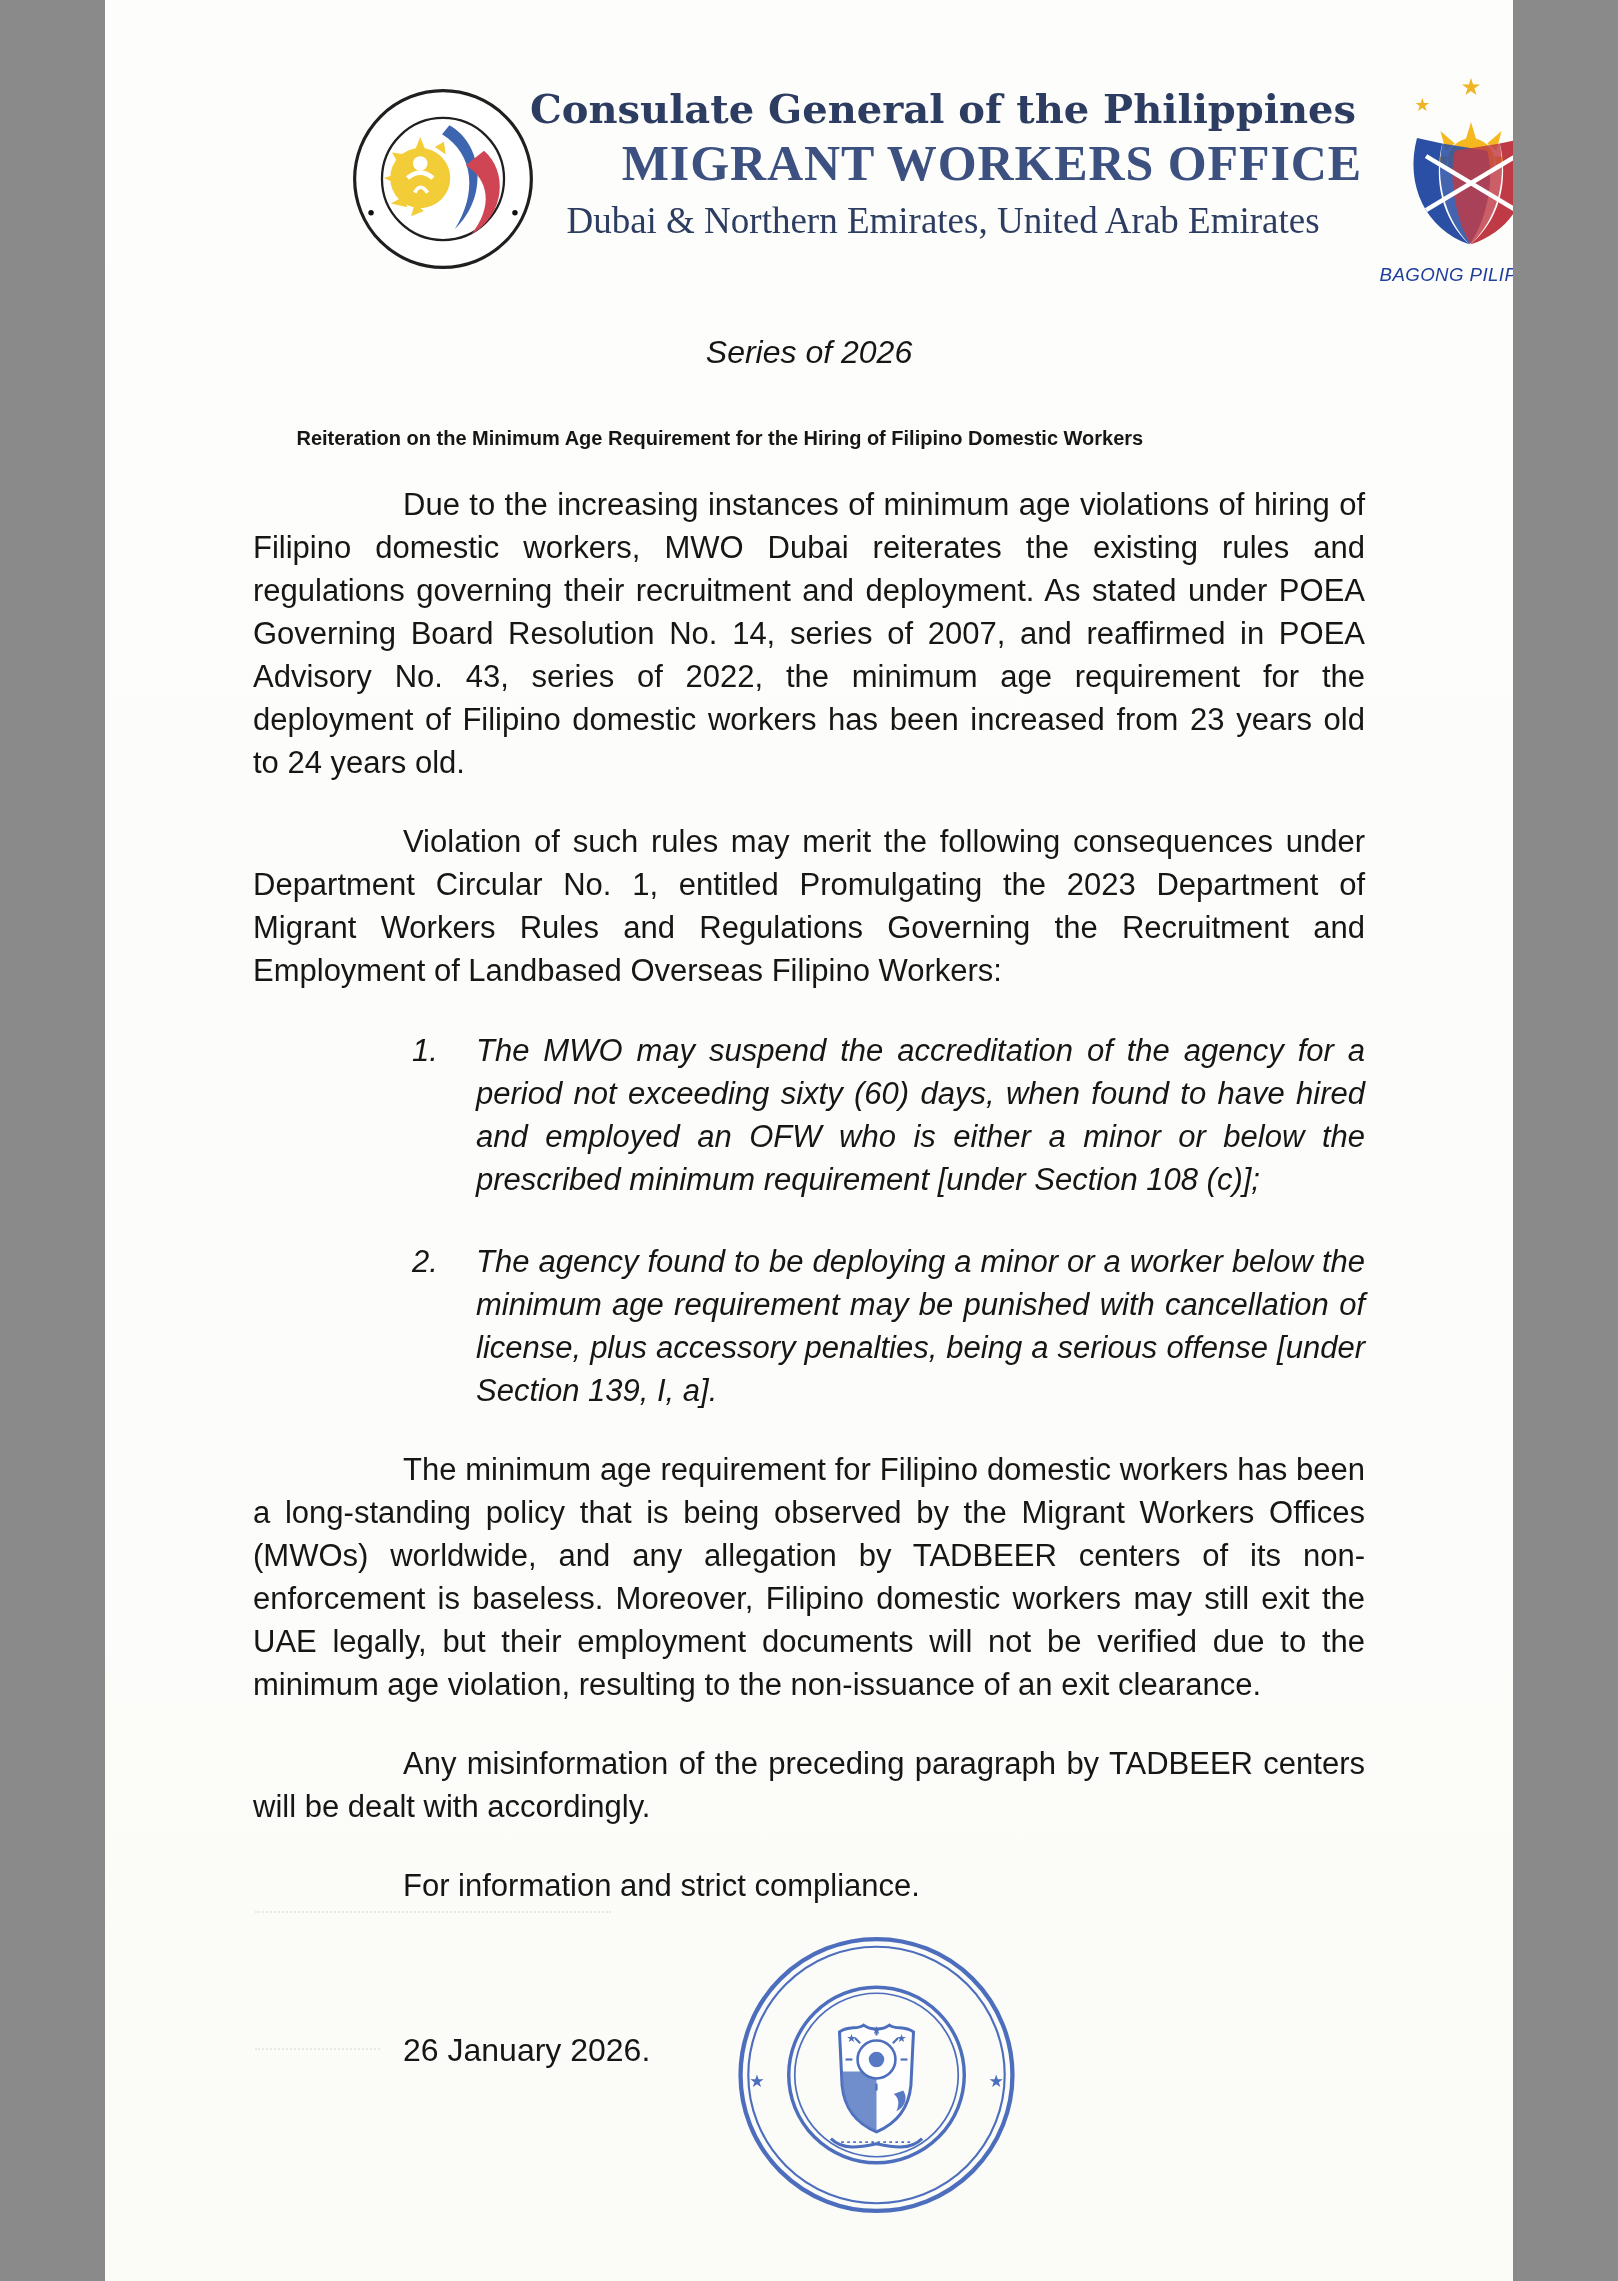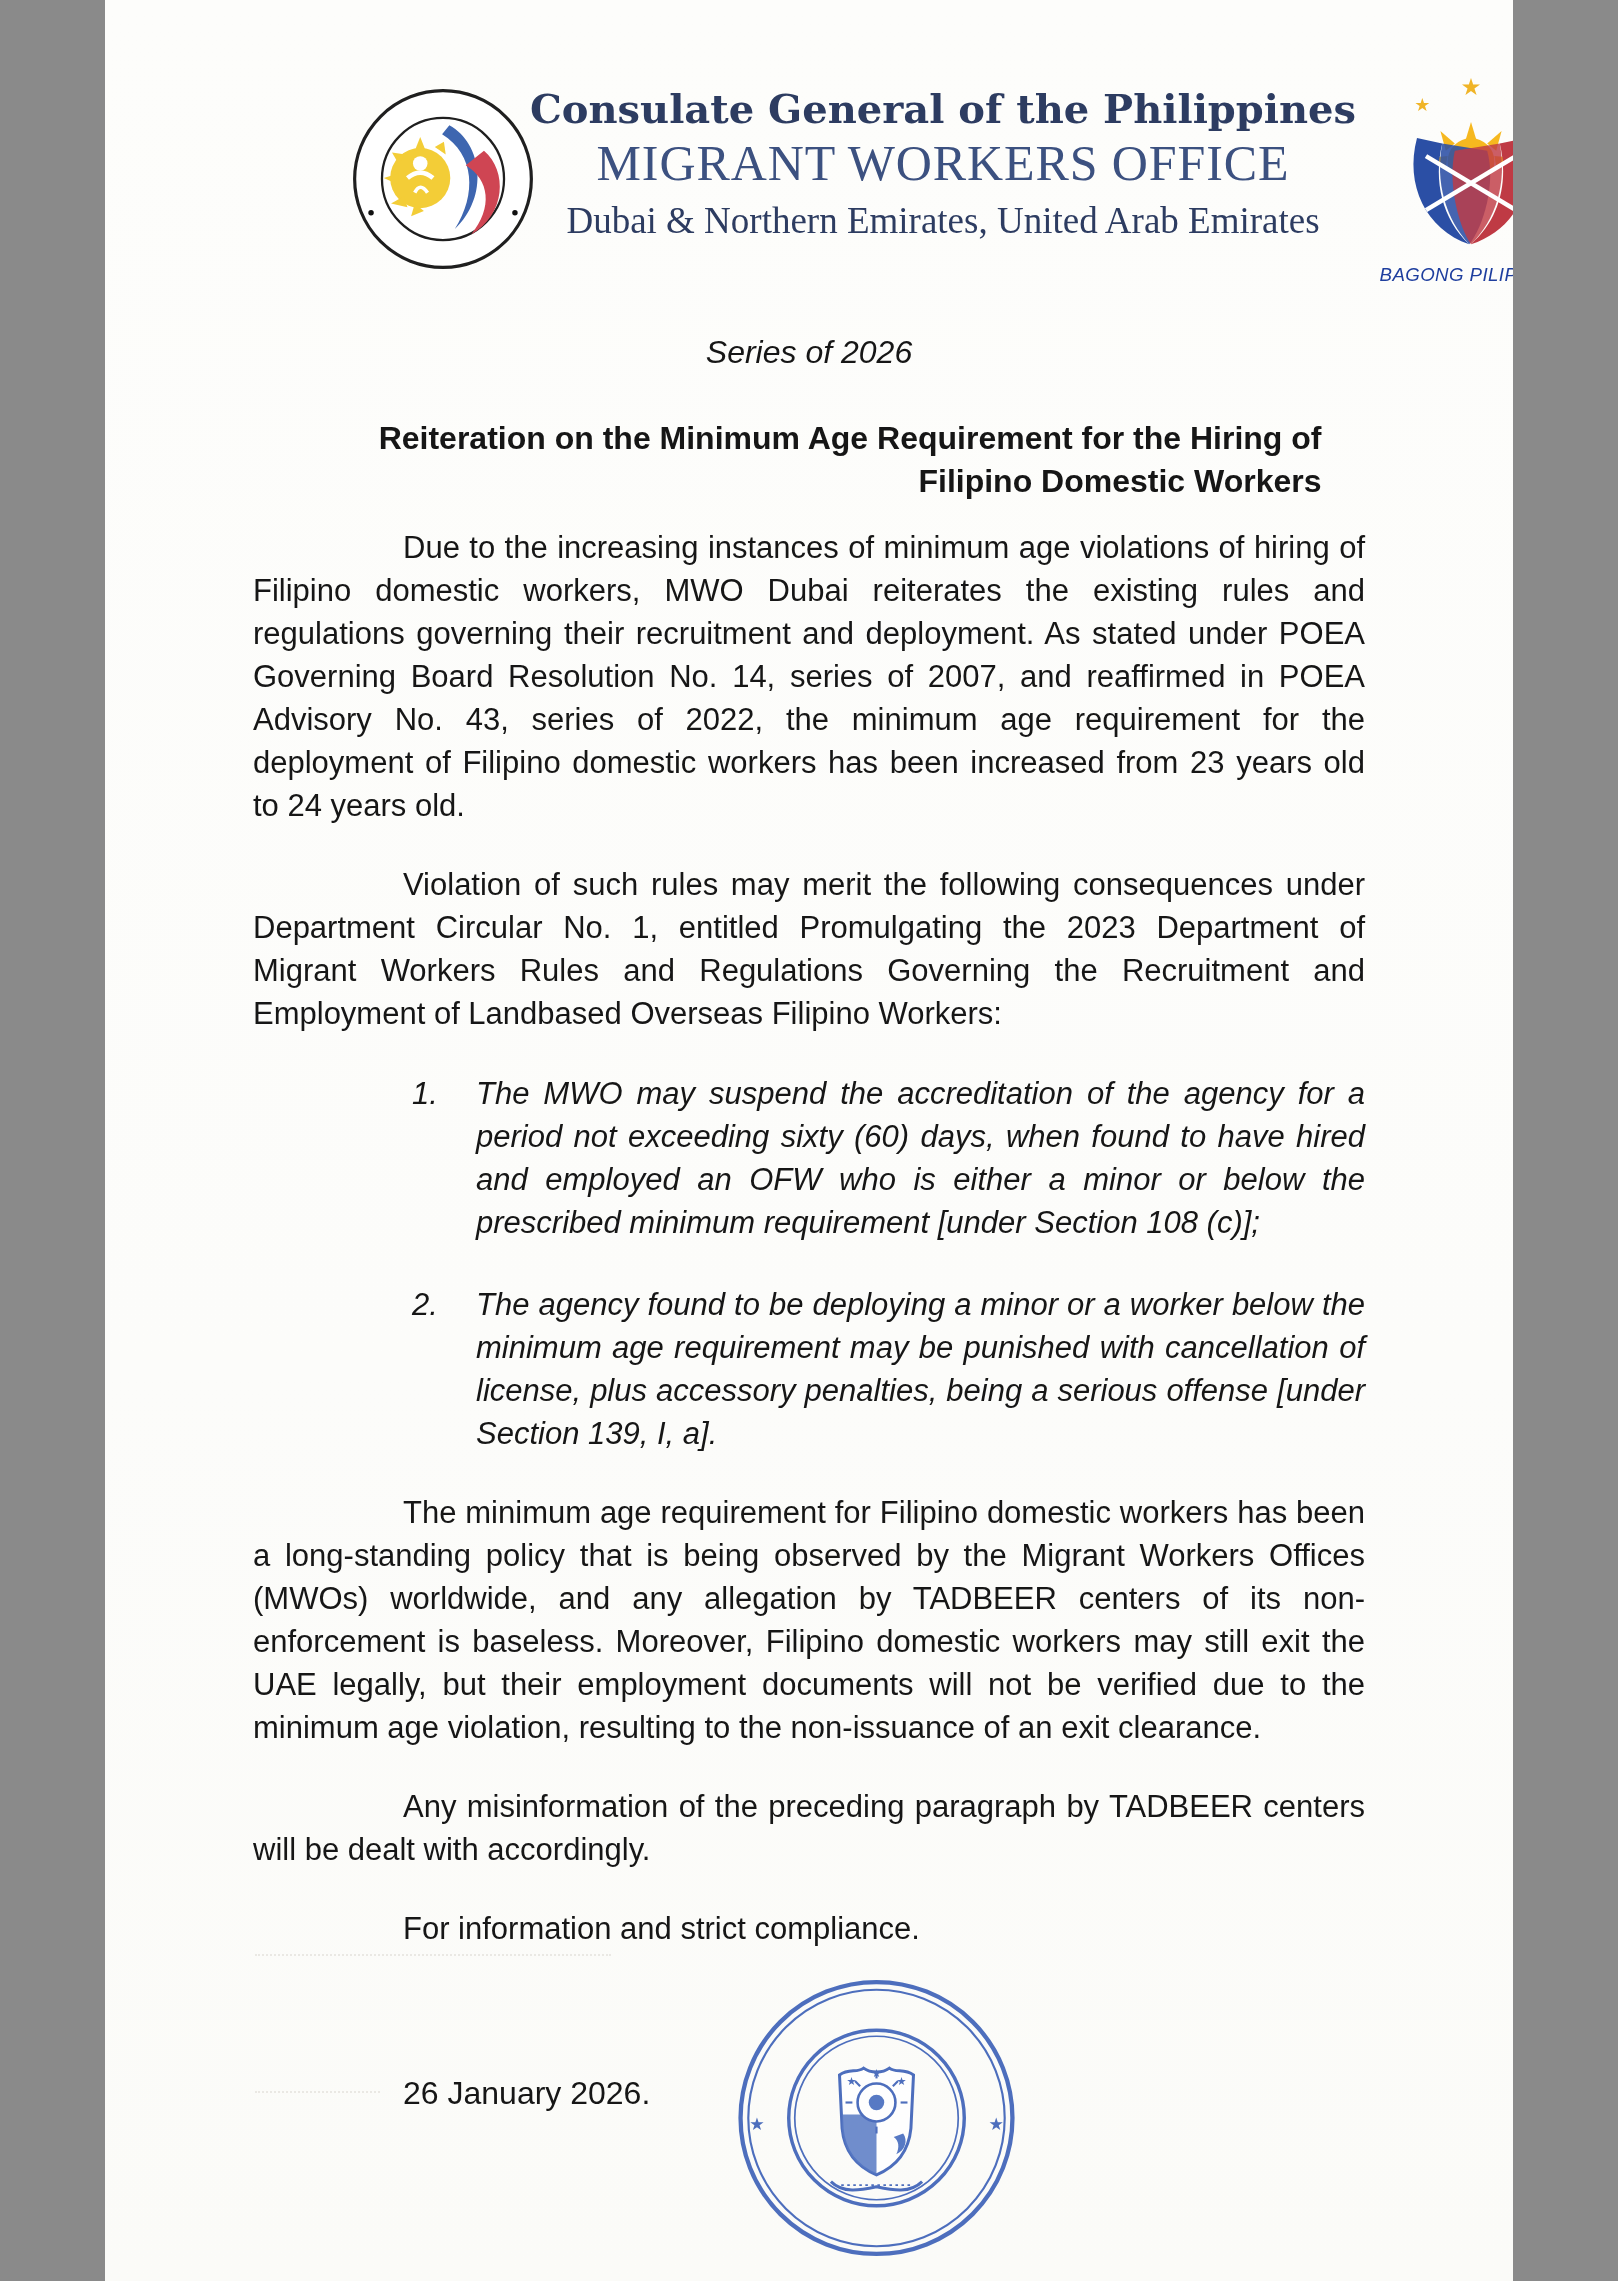--- a/index.html
+++ b/index.html
@@ -15,34 +15,34 @@
 
   
   .seal-left { position:absolute; left:246px; top:87px; width:184px; height:184px; }
   .logo-right { position:absolute; left:1267px; top:75px; width:198px; }
   .header-text { position:absolute; left:419px; top:86px; width:838px; text-align:center; }
   .org1 {
     font-family:"DejaVu Serif", serif; font-weight:700;
     font-size:40px; line-height:46px; color:#2d3c61; letter-spacing:0px;
   }
   .org2 {
-    font-family:"Liberation Serif", serif; font-weight:400;
-    font-size:50px; line-height:53px; color:#3c5180; letter-spacing:0.9px; margin-top:4.5px;
+    font-family:"Liberation Serif", serif; font-weight:700;
+    font-size:50px; line-height:53px; color:#3c5180; letter-spacing:0.9px; margin-top:4.5px;text-align:right;
   }
   .org3 {
     font-family:"Liberation Serif", serif;
     font-size:37px; line-height:41px; color:#2d3c61; margin-top:10.7px;
   }
 
   
   .doc-body { position:absolute; top:331px; left:0; right:0; padding:0 148px; }
   .adv-no   { text-align:center; font-weight:700; font-size:32px; line-height:43px; }
   .adv-series { text-align:center; font-style:italic; font-size:32px; line-height:43px; }
   .doc-title {
-    text-align:right; font-weight:700; font-size:32px; line-height:43px;
+    text-align:left; font-weight:700; font-size:20px; line-height:43px;
     max-width:1025px; margin:43px auto 11px;
   }
   .para {
     font-size:31px; line-height:43px; text-align:justify;
     text-indent:150px; margin:36px 0 0;
   }
   .para.first { margin-top:23px; }
   ol.consequences {
     list-style:none; counter-reset:item;
     margin:37px 0 0; padding:0 0 0 223px;

